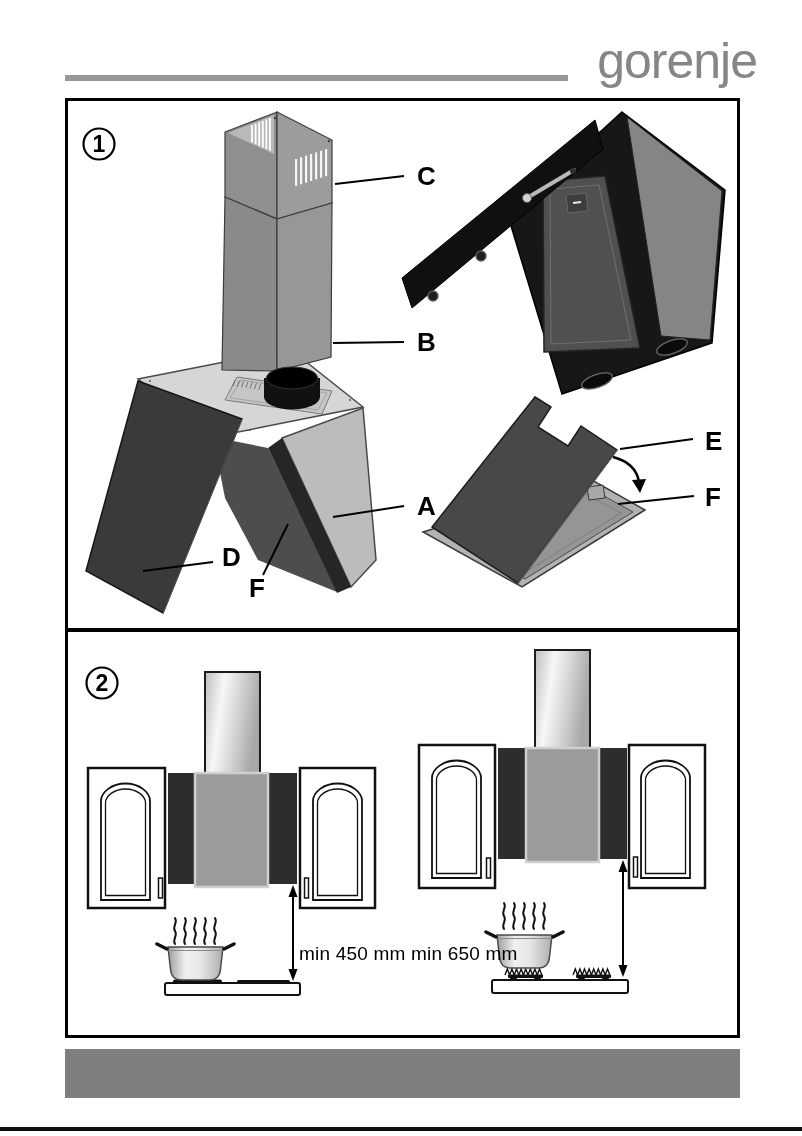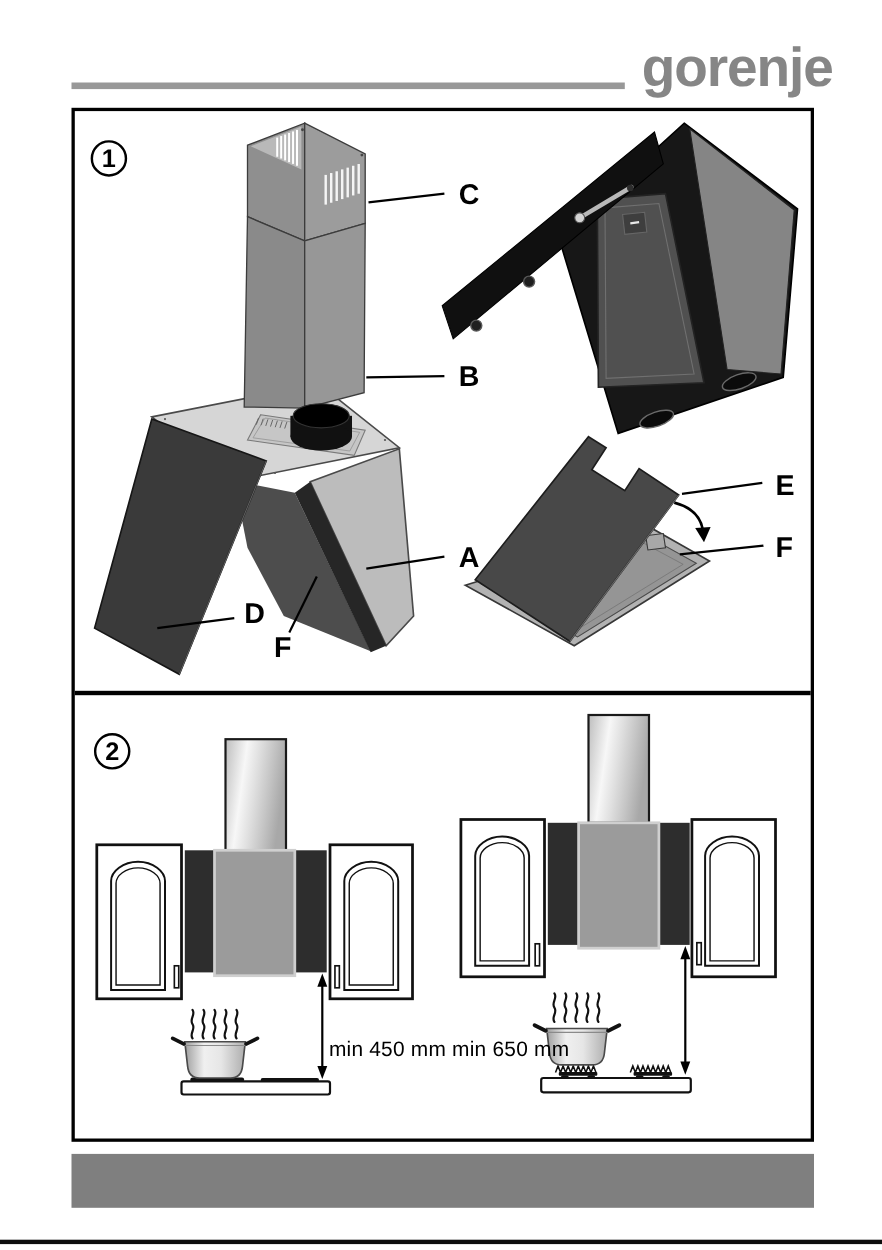--- a/index.html
+++ b/index.html
@@ -2,21 +2,21 @@
 <html><head>
 <meta charset="utf-8">
 <style>
   html,body{margin:0;padding:0;}
   body{
     width:802px;height:1136px;position:relative;background:#fff;overflow:hidden;
     font-family:"Liberation Sans","DejaVu Sans",sans-serif;
   }
   .brand-rule{position:absolute;left:65px;top:75px;width:503px;height:6px;background:#989898;}
   .brand-logo{
-    position:absolute;right:45px;top:36px;font-size:50px;font-weight:bold;
+    position:absolute;right:45px;top:36px;font-size:50px;font-weight:normal;
     color:#868686;letter-spacing:-1px;line-height:1;
   }
   .figure-panel{
     position:absolute;left:65px;top:98px;width:675px;height:940px;
     border:3px solid #000;box-sizing:border-box;background:#fff;
   }
   .fig-section1{position:relative;width:669px;height:527px;}
   .fig-section2{position:relative;width:669px;height:403px;border-top:4px solid #000;box-sizing:content-box;}
   svg{display:block;}
   .part-label{font-size:26px;font-weight:bold;fill:#000;}

